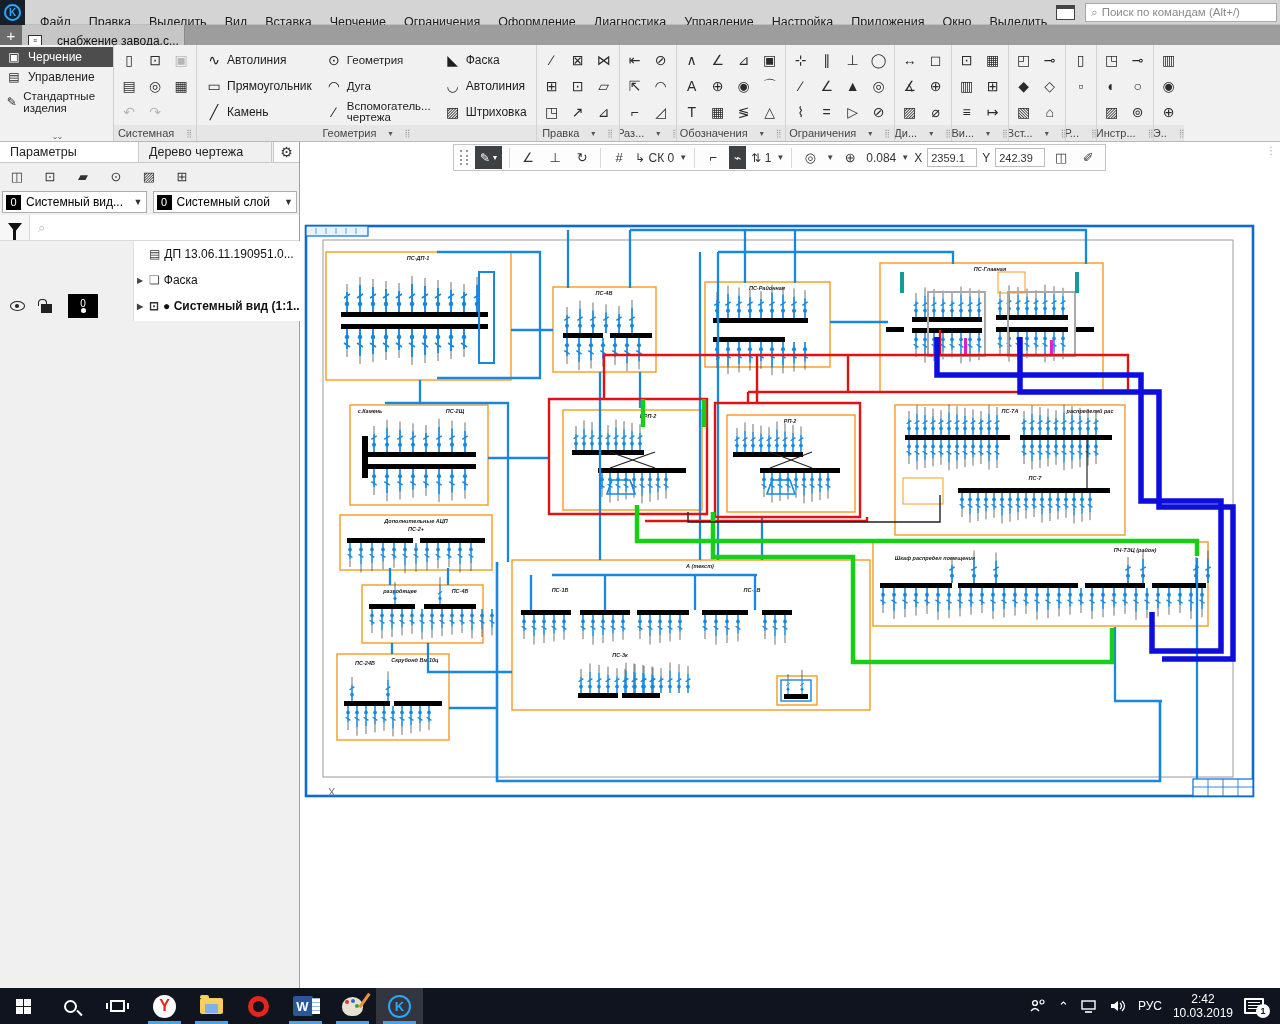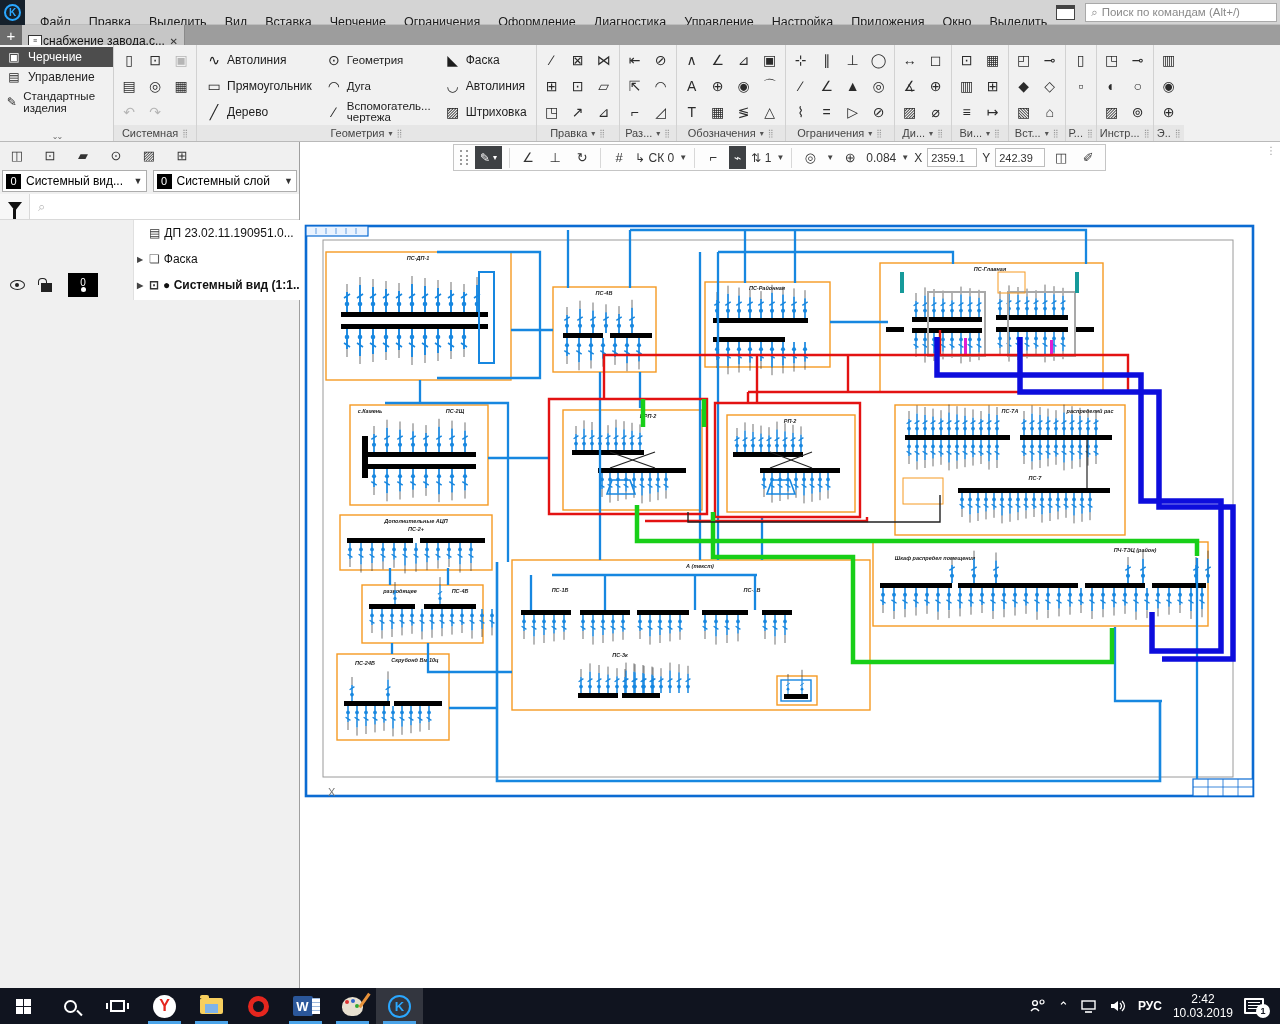--- a/index.html
+++ b/index.html
@@ -11,27 +11,27 @@
   #menuitems{display:flex;margin-left:6px;}
   #menuitems .mi{padding:3px 9px;font-size:12.5px;color:#1a1a1a;white-space:nowrap;margin-top:20px;}
   #menuwin{width:19px;height:15px;border:1.5px solid #444;margin-left:auto;position:relative;background:#fff;flex:none;}
   #menuwin:before{content:"";position:absolute;left:0;top:0;right:0;height:3px;background:#444;}
   #searchbox{width:192px;height:19px;background:#fff;border:1px solid #a9a9a9;display:flex;align-items:center;margin-left:10px;padding:0 5px;color:#8a8a8a;font-size:11.5px;gap:4px;flex:none;white-space:nowrap;overflow:hidden;}
   #winbtns{display:flex;align-items:center;margin-left:10px;margin-right:4px;flex:none;}
   #winbtns .wb{width:30px;height:25px;display:flex;align-items:center;justify-content:center;font-size:13px;color:#222;}
   
   #tabbar{position:absolute;left:0;top:25px;width:1280px;height:20px;background:#9d9d9d;display:flex;}
   #newtab{width:22px;height:20px;background:#6d6d6d;color:#fff;font-size:15px;display:flex;align-items:center;justify-content:center;}
-  #doctab{width:163px;height:20px;background:#c6c6c6;display:flex;align-items:center;gap:1px;padding:16px 6px;font-size:12px;color:#111;border-right:1px solid #8a8a8a;white-space:nowrap;overflow:hidden;}
+  #doctab{width:163px;height:20px;background:#c6c6c6;display:flex;align-items:center;gap:15px;padding:16px 6px;font-size:12px;color:#111;border-right:1px solid #8a8a8a;white-space:nowrap;overflow:hidden;}
   #doctab .dicon{width:14px;height:12px;border:1px solid #333;font-size:7px;line-height:10px;text-align:center;color:#333;background:#fff;flex:none;}
   #doctab .x{margin-left:auto;font-size:10px;color:#333;}
   
   #ribbon{position:absolute;left:0;top:45px;width:1280px;height:97px;background:#f1f1f1;border-bottom:1px solid #b9b9b9;display:flex;}
   .rgroup{position:relative;height:100%;border-right:1px solid #d2d2d2;padding:2px 2px 17px 2px;}
-  .glabel{position:absolute;left:0;bottom:0;width:100%;height:16px;background:#e6e6e6;display:flex;align-items:center;justify-content:center;font-size:11px;color:#454545;gap:4px;white-space:nowrap;overflow:hidden;}
+  .glabel{position:absolute;left:0;bottom:0;width:100%;height:16px;background:#e6e6e6;display:flex;align-items:center;justify-content:center;font-size:11px;color:#454545;gap:12px;white-space:nowrap;overflow:hidden;}
   .glabel .dots{color:#9a9a9a;font-size:8px;}
   .glabel .dd{font-size:8px;color:#555;}
   .icons{display:grid;grid-template-rows:repeat(3,26px);grid-auto-flow:column;}
   .ic{width:26px;height:26px;display:flex;align-items:center;justify-content:center;font-size:14px;color:#2b2b2b;background:none;border:none;}
   .ic.dis{color:#b5b5b5;}
   #lrtabs{width:114px;height:100%;border-right:1px solid #cfcfcf;position:relative;padding-top:2px;}
   .lrtab{display:flex;align-items:center;gap:6px;font-size:12px;color:#222;padding:3px 6px;}
   .lrtab .tic{font-size:12px;width:16px;text-align:center;}
   .lrtab.active{background:#4d4d4d;color:#fff;}
   #lrchev{position:absolute;bottom:0px;left:0;width:100%;text-align:center;font-size:8px;color:#666;letter-spacing:-2px;}
@@ -103,21 +103,21 @@
   .paint{width:21px;height:19px;background:#e8e0d0;border-radius:50% 50% 45% 45%;position:relative;}
   .paint i{position:absolute;width:4px;height:4px;border-radius:50%;}
   .paint:after{content:"";position:absolute;right:-3px;top:-5px;width:3px;height:17px;background:#e8923a;transform:rotate(35deg);}
   .kompas{width:23px;height:23px;border:2px solid #2aa7ff;border-radius:50%;color:#2aa7ff;font-weight:bold;font-size:13px;display:flex;align-items:center;justify-content:center;}
   #tray{margin-left:auto;display:flex;align-items:center;gap:11px;color:#fff;padding-right:8px;}
   #tray .ti{font-size:13px;color:#fff;}
   #clockblk{text-align:center;font-size:12px;line-height:14px;}
   #notif{position:relative;width:20px;height:16px;border:2px solid #fff;border-radius:1px;margin-right:8px;}
   #notif:before{content:"";position:absolute;left:2px;top:2px;right:2px;height:1px;background:#fff;box-shadow:0 3px 0 #fff,0 6px 0 #fff;}
   #notif .badge{position:absolute;right:-8px;bottom:-6px;width:14px;height:14px;background:#fff;color:#10141f;border-radius:50%;font-size:9px;display:flex;align-items:center;justify-content:center;font-weight:bold;}
-  .lang{font-size:12px;font-weight:bold;}
+  .lang{font-size:12px;}
 </style>
 </head>
 <body>
 
 <div id="menubar">
   <div id="appicon">
       <div class="ring">K</div>
     </div>
   <div id="menuitems">
 
@@ -217,21 +217,21 @@
       <div class="gbtn">
             <span class="gi">∿</span>
             <span>Автолиния</span>
           </div>
           <div class="gbtn">
             <span class="gi">▭</span>
             <span>Прямоугольник</span>
           </div>
           <div class="gbtn">
             <span class="gi">╱</span>
-            <span>Дерево</span>
+            <span>Камень</span>
           </div>
         </div>
       <div class="geocol">
 
       <div class="gbtn">
             <span class="gi">⊙</span>
             <span class="two"><span>Геометрия</span><br><span></span></span>
           </div>
           <div class="gbtn">
             <span class="gi">◠</span>
@@ -574,20 +574,25 @@
         </button>
       </div>
     <div class="glabel">
         <span>Э..</span>
         <span class="dots">⣿</span>
       </div>
   </div>
 </div>
 
 <div id="sidebar">
+  <div id="ptabs">
+    <div class="ptab on">Параметры</div>
+    <div class="ptab off">Дерево чертежа</div>
+    <div id="gearbtn">⚙</div>
+  </div>
   <div id="sicons">
 
   <span class="sic">
         <span>◫</span>
       </span>
       <span class="sic">
         <span>⊡</span>
       </span>
       <span class="sic">
         <span>▰</span>
@@ -619,21 +624,21 @@
         <span class="funshape"></span>
       </div>
     <div id="treesearch">
         <span>⌕</span>
       </div>
   </div>
   <div id="tree">
     <div class="twhite"></div>
     <div class="trow" style="top:0;">
       <span class="tico" style="margin-left:12px;">▤</span>
-      <span>ДП 23.02.11.190951.0...</span>
+      <span>ДП 13.06.11.190951.0...</span>
     </div>
     <div class="trow" style="top:26px;">
       <span class="ar">▶</span>
       <span class="tico" style="color:#555;">❏</span>
       <span>Фаска</span>
     </div>
     <div class="trow" style="top:52px;font-weight:bold;">
       <span class="ar">▶</span>
       <span class="tico">⊡</span>
       <span>● <span>Системный вид (1:1...</span></span>

